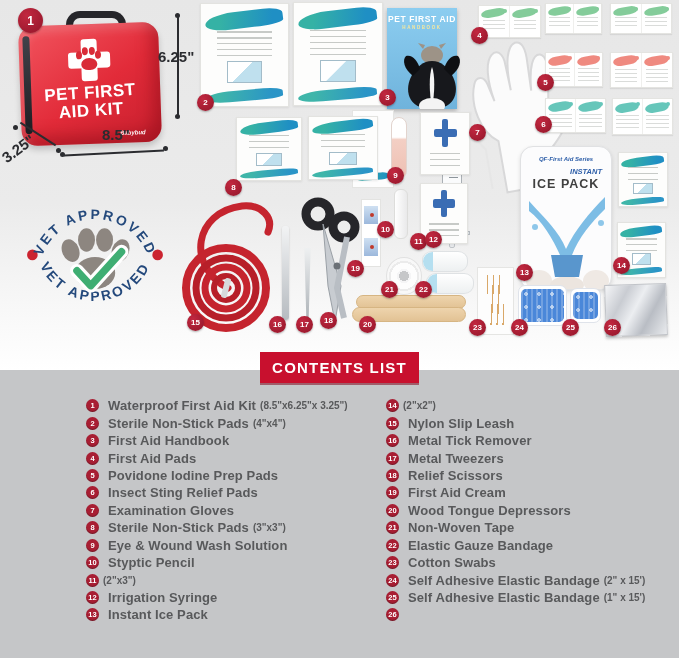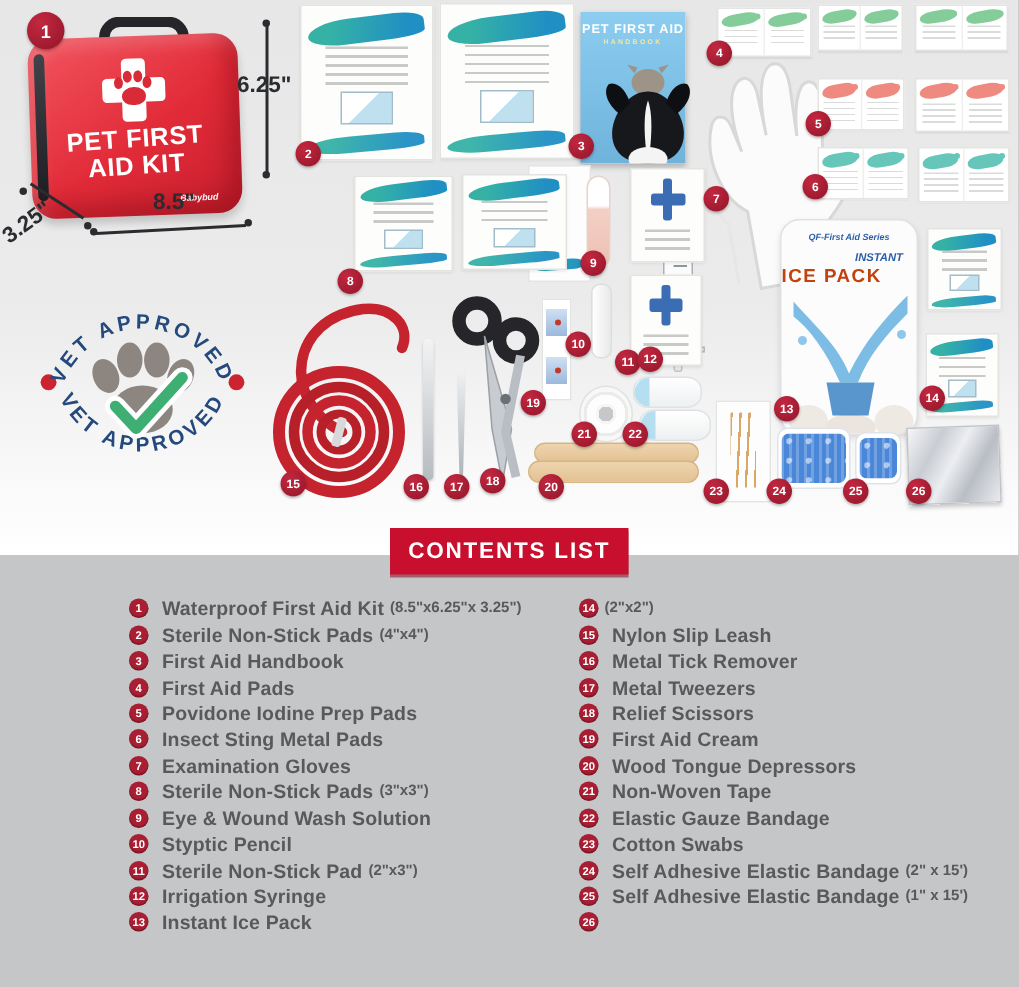--- a/index.html
+++ b/index.html
@@ -90,22 +90,22 @@
   .syr-ticks{right:3px;top:4px;bottom:4px;width:9px;
              background:repeating-linear-gradient(#8e969c 0 1px,transparent 1px 6.5px);}
   .syr-flange{left:2px;top:91px;width:36px;height:4px;background:#dfe3e6;border:1px solid #b5babe;}
   .syr-noz{left:17px;top:96px;width:6px;height:12px;background:#e8eaec;border:1px solid #c0c4c8;border-radius:2px;}
   
   .icepack{position:absolute;left:520px;top:146px;width:92px;height:144px;background:#fcfcfd;
            border:1px solid #e0e1e3;border-radius:13px;box-shadow:0 2px 4px rgba(0,0,0,.12);overflow:hidden;}
   .ip-series{position:absolute;top:9px;left:0;right:0;text-align:center;font-size:6px;font-weight:700;
              font-style:italic;color:#2d5ea8;}
   .ip-instant{position:absolute;top:20px;right:9px;font-size:7.5px;font-weight:700;font-style:italic;color:#2d5ea8;}
-  .ip-name{position:absolute;top:30px;left:0;right:0;text-align:left;font-size:12.5px;font-weight:800;
-           color:#c2410c;letter-spacing:1px;}
+  .ip-name{position:absolute;top:30px;left:0;right:0;text-align:center;font-size:12.5px;font-weight:800;
+           color:#404040;letter-spacing:1px;}
   .ip-art{position:absolute;bottom:0;left:0;width:92px;height:92px;}
   
   .tape{position:absolute;left:386px;top:257px;width:36px;height:38px;border-radius:50%;border:1px solid #e1e1e1;
         background:radial-gradient(circle at 50% 50%,#c6c7c9 0 5px,#f5f5f6 5px 7px,#fdfdfd 7px 13px,#ebebeb 13px 15px,#f8f8f8 15px);}
   .gz{position:absolute;background:linear-gradient(#ffffff,#edf0f1);border:1px solid #dfe2e4;border-radius:10px/9px;}
   .gz i{position:absolute;left:0;top:0;bottom:0;width:10px;background:#b5dff0;border-radius:10px 0 0 10px;}
   .depr{position:absolute;border-radius:8px;background:linear-gradient(#eed4ad,#e2c294);border:1px solid #d6b583;}
   .qtips{position:absolute;left:477px;top:267px;width:37px;height:68px;background:#fdfdfd;border:1px solid #e5e5e3;}
   .qsticks{position:absolute;left:9px;right:9px;top:7px;bottom:9px;
            background:repeating-linear-gradient(93deg,#d9a869 0 1.5px,transparent 1.5px 6px);}
@@ -470,42 +470,41 @@
       <div class="li">
         <span class="libadge">4</span>
         <span class="lbl">First Aid Pads</span>
       </div>
       <div class="li">
         <span class="libadge">5</span>
         <span class="lbl">Povidone Iodine Prep Pads</span>
       </div>
       <div class="li">
         <span class="libadge">6</span>
-        <span class="lbl">Insect Sting Metal Pads</span>
+        <span class="lbl">Insect Sting Relief Pads</span>
       </div>
       <div class="li">
         <span class="libadge">7</span>
         <span class="lbl">Examination Gloves</span>
       </div>
       <div class="li">
         <span class="libadge">8</span>
         <span class="lbl">Sterile Non-Stick Pads</span>
         <span class="sz">(3"x3")</span>
       </div>
       <div class="li">
         <span class="libadge">9</span>
         <span class="lbl">Eye &amp; Wound Wash Solution</span>
       </div>
       <div class="li">
         <span class="libadge">10</span>
         <span class="lbl">Styptic Pencil</span>
       </div>
       <div class="li">
         <span class="libadge">11</span>
-        <span class="lbl">Sterile Non-Stick Pad</span>
         <span class="sz">(2"x3")</span>
       </div>
       <div class="li">
         <span class="libadge">12</span>
         <span class="lbl">Irrigation Syringe</span>
       </div>
       <div class="li">
         <span class="libadge">13</span>
         <span class="lbl">Instant Ice Pack</span>
       </div>

